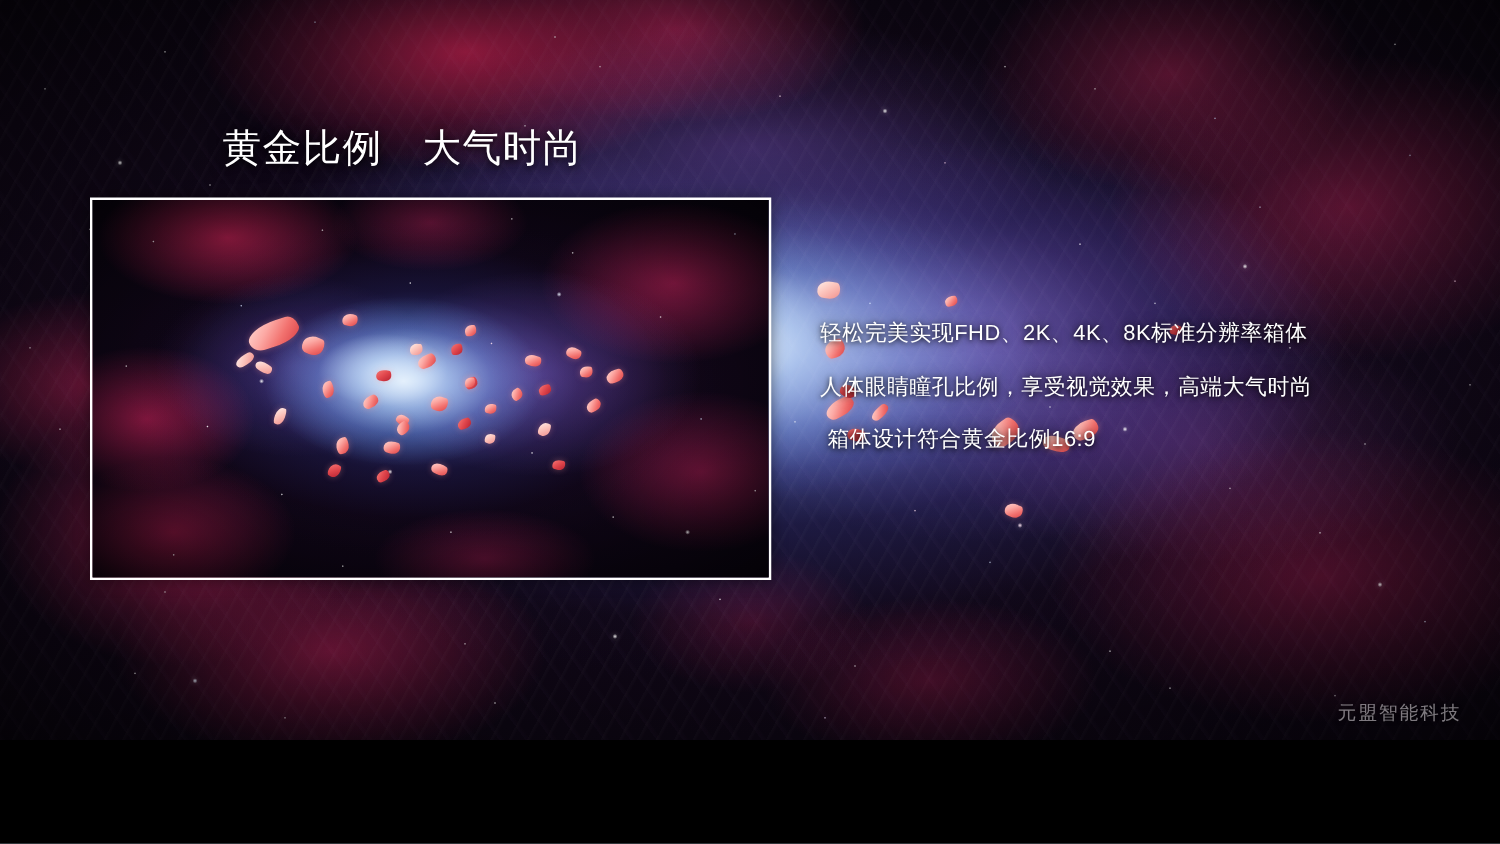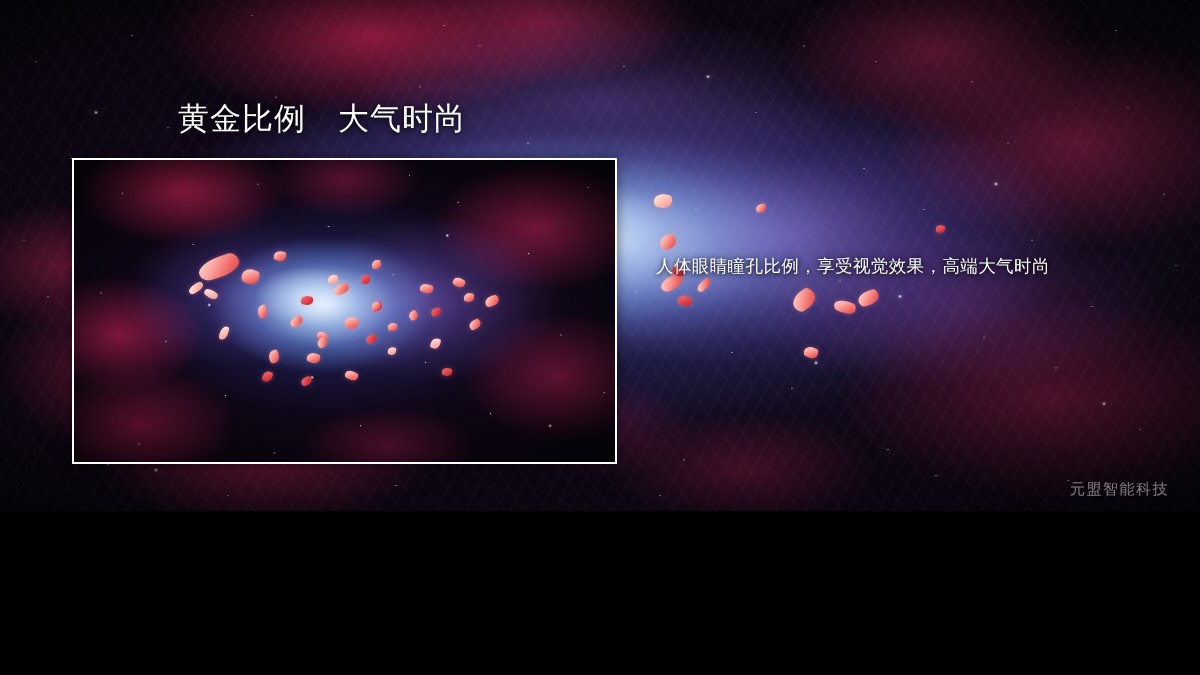--- a/index.html
+++ b/index.html
@@ -9,21 +9,21 @@
     background: #000;
   }
   body {
     font-family: "Liberation Sans", "DejaVu Sans", sans-serif;
   }
 
   
   #slide {
     position: relative;
     width: 1200px;
-    height: 511px;
+    height: 592px;
     overflow: hidden;
     background: #0369a1;
     user-select: none;
   }
 
   
   .bg-layer {
     position: absolute;
     inset: 0;
     pointer-events: none;
@@ -374,18 +374,20 @@
         <div class="petal" style="left: 73%; top: 53%; width: 12px; height: 9px; transform: rotate(-26deg);"></div>
         <div class="petal" style="left: 70%; top: 39%; width: 12px; height: 9px; transform: rotate(32deg);"></div>
         <div class="petal" style="left: 76%; top: 45%; width: 14px; height: 10px; transform: rotate(-16deg);"></div>
         <div class="petal deep" style="left: 68%; top: 69%; width: 10px; height: 8px; transform: rotate(14deg);"></div>
         <div class="petal" style="left: 55%; top: 33%; width: 9px; height: 9px; transform: rotate(0deg);"></div>
       </div>
     <div class="frame-layer" id="frame-vignette"></div>
   </div>
 
   <div id="body-text">
+    <div class="body-line">轻松完美实现FHD、2K、4K、8K标准分辨率箱体</div>
     <div class="body-line">人体眼睛瞳孔比例，享受视觉效果，高端大气时尚</div>
+    <div class="body-line indent">箱体设计符合黄金比例16:9</div>
   </div>
 
   <div id="watermark">元盟智能科技</div>
 
 </div>
 
 </body></html>

